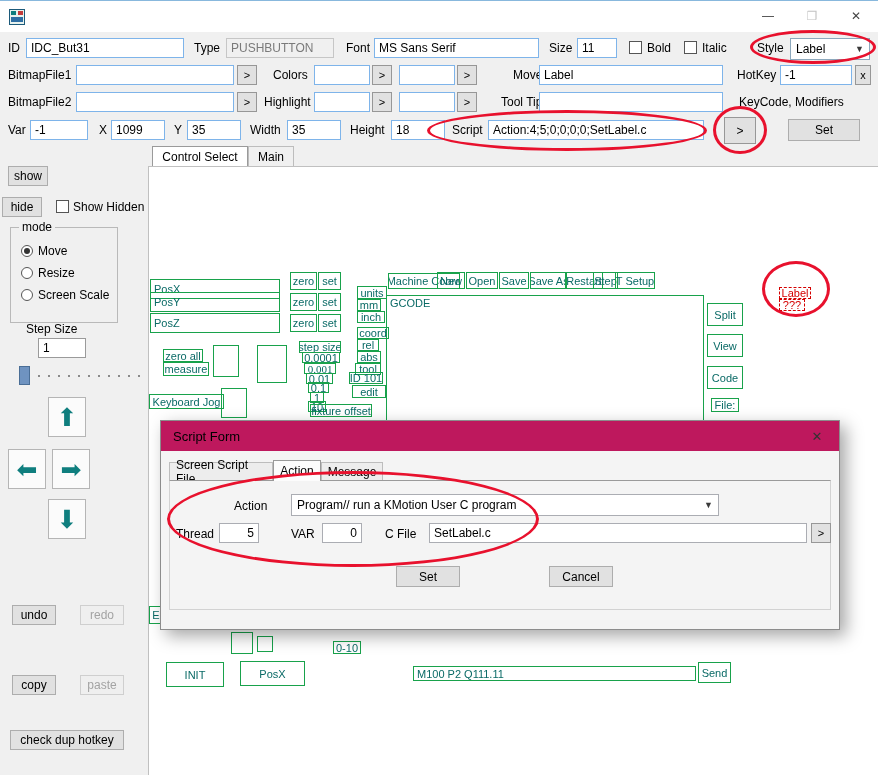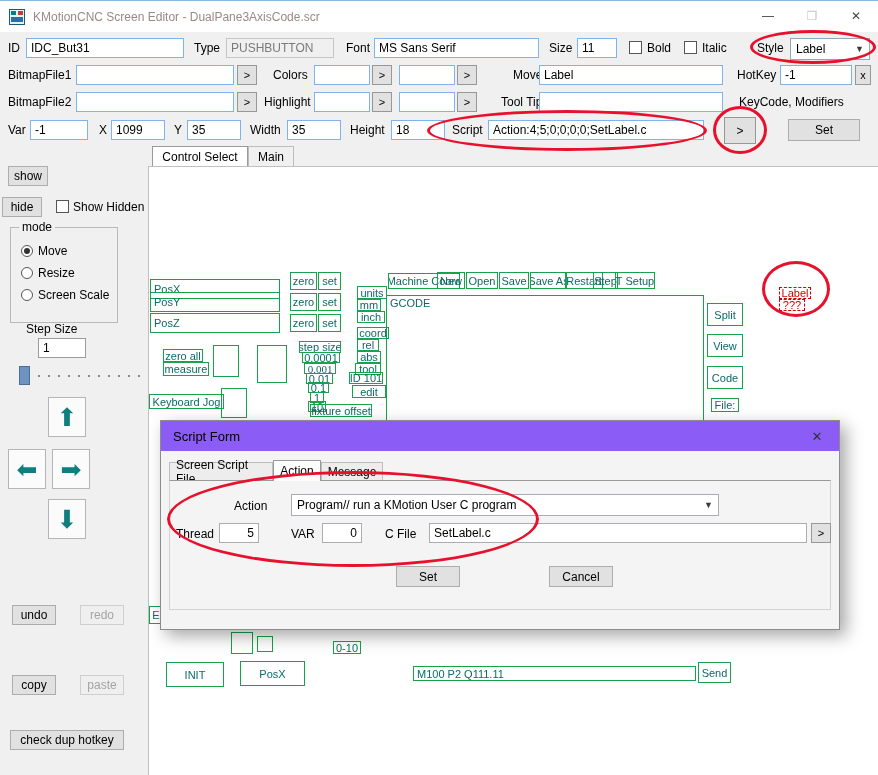--- a/index.html
+++ b/index.html
@@ -63,21 +63,21 @@
   .citem { position:absolute; border:1px solid #18a24b; color:#0a6a66;
     font:11px "Liberation Sans",sans-serif; display:flex; align-items:center; justify-content:center;
     white-space:nowrap; overflow:hidden; background:transparent; z-index:2; }
   .citem.left { justify-content:flex-start; padding-left:3px; }
   .citem.container { align-items:flex-start; justify-content:flex-start; padding:1px 0 0 3px; z-index:1; }
   .citem.selected { border:1px dashed #d40000; color:#d40000; }
 
   
   .dialog { position:absolute; left:160px; top:420px; width:680px; height:210px; background:#f4f4f4;
     border:1px solid #8c8c8c; box-shadow:6px 6px 16px rgba(0,0,0,.35); z-index:20; }
-  .dlg-title { position:absolute; left:0; top:0; width:100%; height:30px; background:#8b5cf6;
+  .dlg-title { position:absolute; left:0; top:0; width:100%; height:30px; background:#be185d;
     display:flex; align-items:center; padding-left:12px; font-size:13px; }
   .dlg-close { position:absolute; right:0; top:0; width:44px; height:30px; display:flex;
     align-items:center; justify-content:center; font-size:13px; color:#333; }
   .dtab { position:absolute; height:19px; padding:0 6px; font-size:12px; display:flex; align-items:center;
     justify-content:center; border:1px solid #bdbdbd; border-bottom:none; background:#ededed; top:41px; }
   .dtab.active { background:#fcfcfc; border-color:#9a9a9a; top:39px; height:21px; z-index:2; }
   .dlg-page { position:absolute; left:8px; top:59px; width:662px; height:130px; background:#f4f4f4;
     border:1px solid #d2d2d2; border-top-color:#9a9a9a; }
   .dialog .inp { border-color:#abadb3; }
   .dialog .combo { border-color:#abadb3; }
@@ -88,21 +88,20 @@
 </style>
 </head>
 <body>
 
 <div class="titlebar">
   <span class="appicon">
       <i class="a1"></i>
       <i class="a2"></i>
       <i class="a3"></i>
     </span>
-  <span class="title-text">KMotionCNC Screen Editor - DualPane3AxisCode.scr</span>
   <span class="caption-btns">
     <span class="capbtn">—</span>
     <span class="capbtn disabled">❐</span>
     <span class="capbtn">✕</span>
   </span>
 </div>
 
 <div class="props">
 
   <span class="lbl" style="left:8px;top:9px">ID</span>

